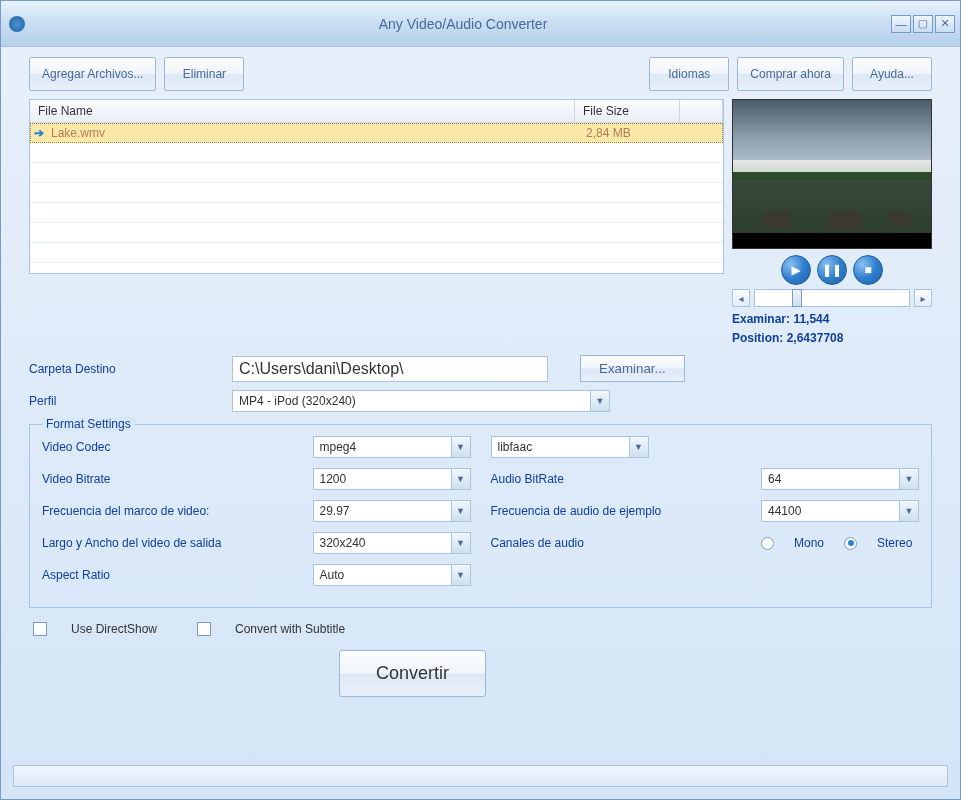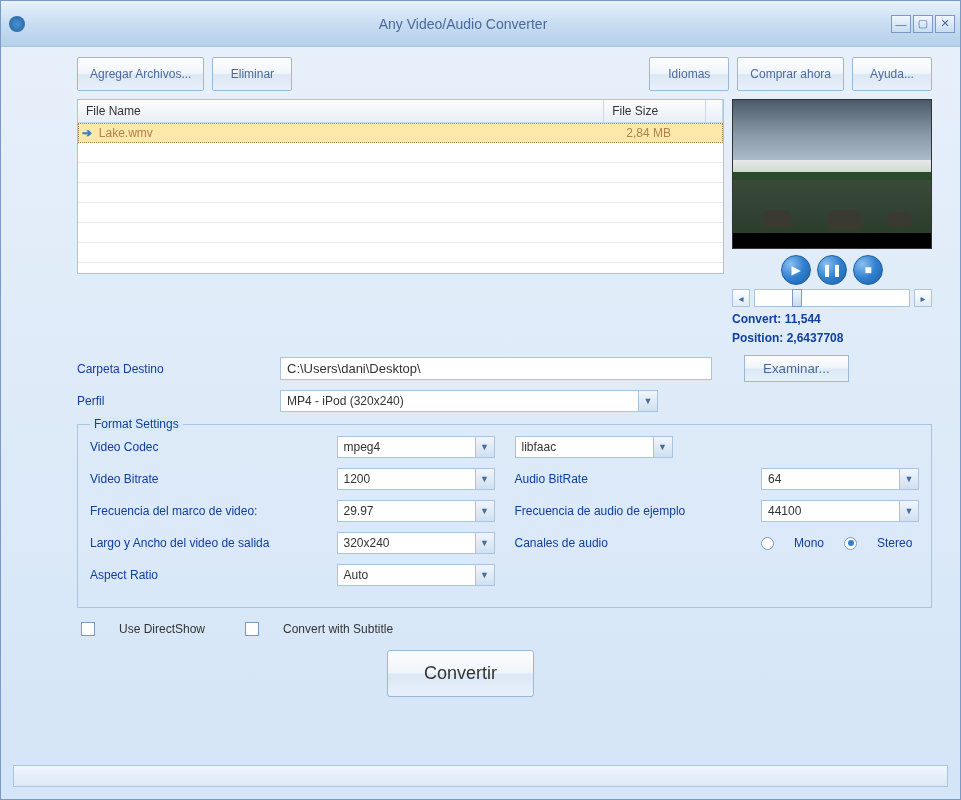--- a/index.html
+++ b/index.html
@@ -50,21 +50,20 @@
   background: linear-gradient(to bottom, #f0f6fc, #c8ddf2);
   display: flex;
   align-items: center;
   justify-content: center;
   font-size: 11px;
   color: #4a6a9a;
   cursor: pointer;
 }
 .content {
   padding: 10px 28px;
-  margin-left: 48px;
 }
 .toolbar {
   display: flex;
   gap: 8px;
   margin-bottom: 8px;
 }
 .toolbar-spacer { flex: 1; }
 .tbtn {
   padding: 9px 12px;
   border: 1px solid #9ab8d8;
@@ -202,25 +201,25 @@
   align-items: center;
   margin-bottom: 8px;
   gap: 8px;
 }
 .form-label {
   width: 195px;
   color: #1040a0;
   font-size: 12px;
 }
 .text-input {
-  width: 432px;
+  width: 316px;
   padding: 3px 6px;
   border: 1px solid #a8c4e0;
   background: #fff;
-  font-size: 13px;
+  font-size: 16px;
   color: #333;
 }
 .combo {
   display: flex;
   width: 378px;
 }
 .combo-input {
   flex: 1;
   padding: 3px 6px;
   border: 1px solid #a8c4e0;
@@ -415,21 +414,21 @@
           <div class="media-btn">■</div>
         </div>
         <div class="seek-row">
           <div class="seek-arrow">◂</div>
           <div class="seek-track">
             <div class="seek-thumb"></div>
           </div>
           <div class="seek-arrow">▸</div>
         </div>
         <div class="info-text">
-          <span>Convert:</span>
+          <span>Examinar:</span>
           <span>11,544</span>
         </div>
         <div class="info-text">
           <span>Position:</span>
           <span>2,6437708</span>
         </div>
       </div>
     </div>
 
     <div class="dest-section">

